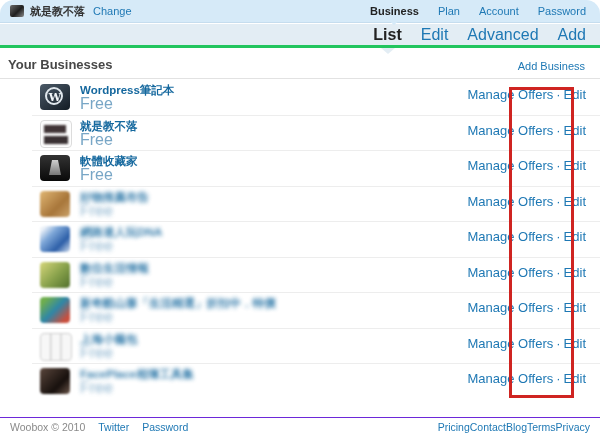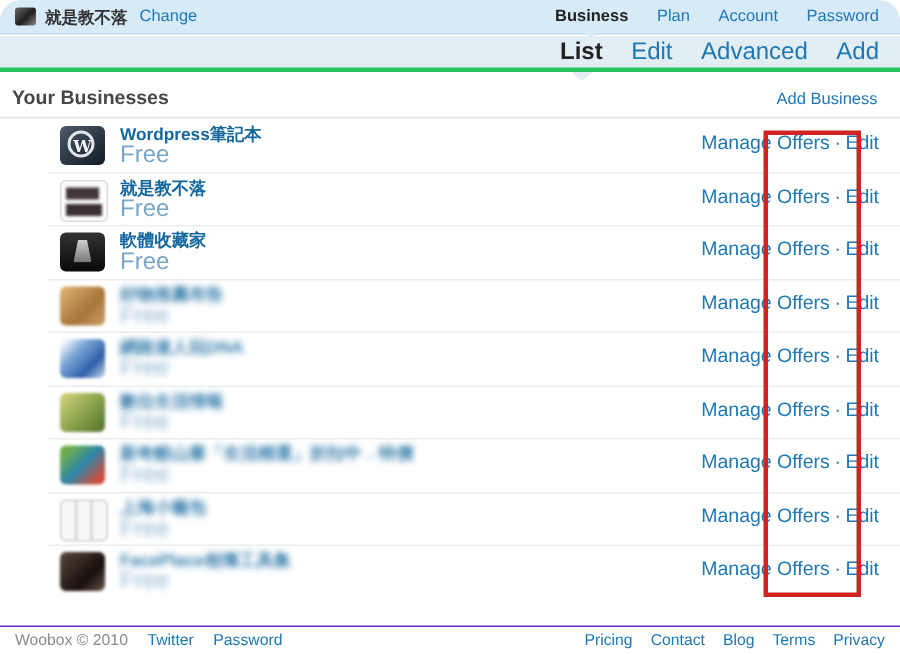--- a/index.html
+++ b/index.html
@@ -78,21 +78,21 @@
 
   
   .highlight{position:absolute;left:509px;top:87px;width:65px;height:311px;
         border:3px solid #cf2421;box-sizing:border-box;pointer-events:none;z-index:10;}
 
   
   .footer{position:absolute;top:417px;left:0;right:0;height:19px;border-top:1px solid #6d28d9;
         display:flex;align-items:center;padding:0 10px;box-sizing:border-box;font-size:10.5px;}
   .footer-left{display:flex;gap:13px;align-items:center;}
   .footer-copy{color:#8a8a8a;}
-  .footer-right{margin-left:auto;display:flex;gap:12px;}
+  .footer-right{margin-left:auto;display:flex;gap:0;}
 </style>
 </head>
 <body>
 
 <div class="page">
 
   <div class="bar1">
     <span class="avatar"></span>
     <span class="account-name">就是教不落</span>
     <a class="link">Change</a>

